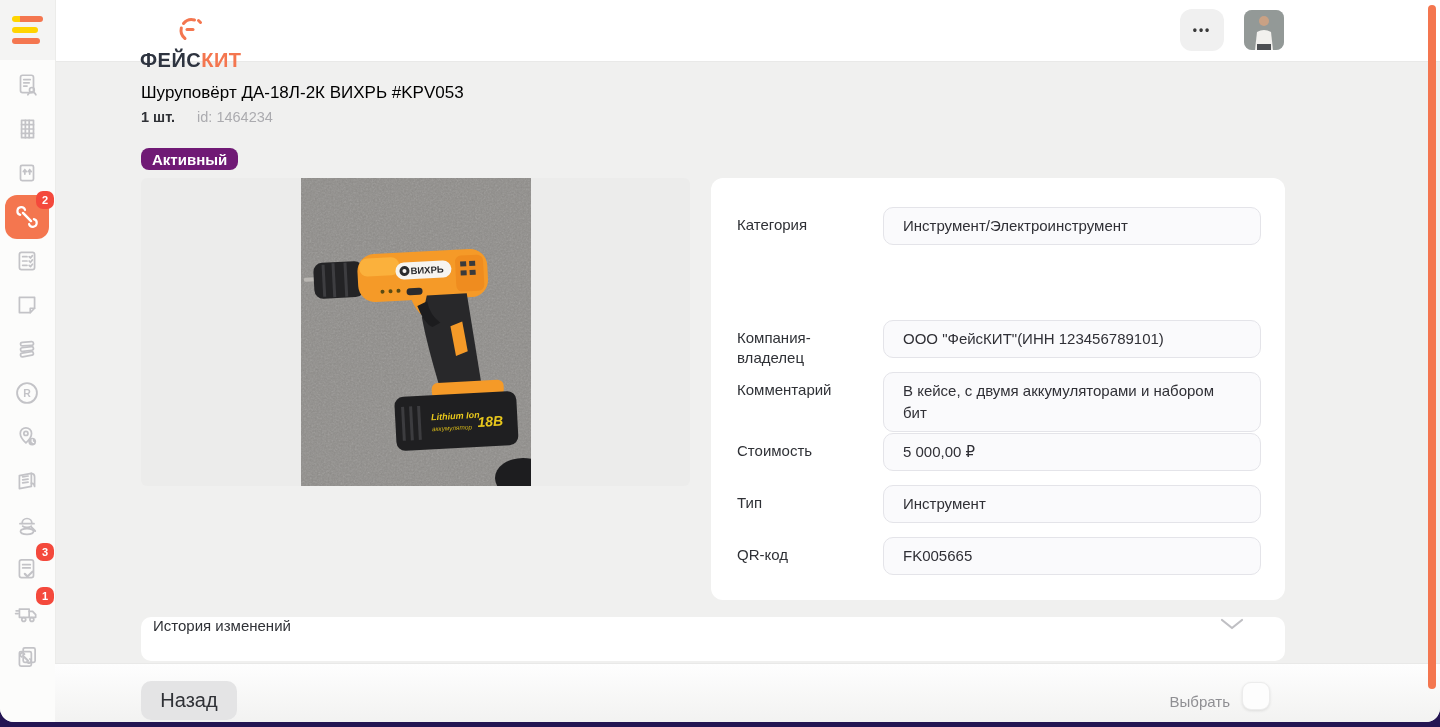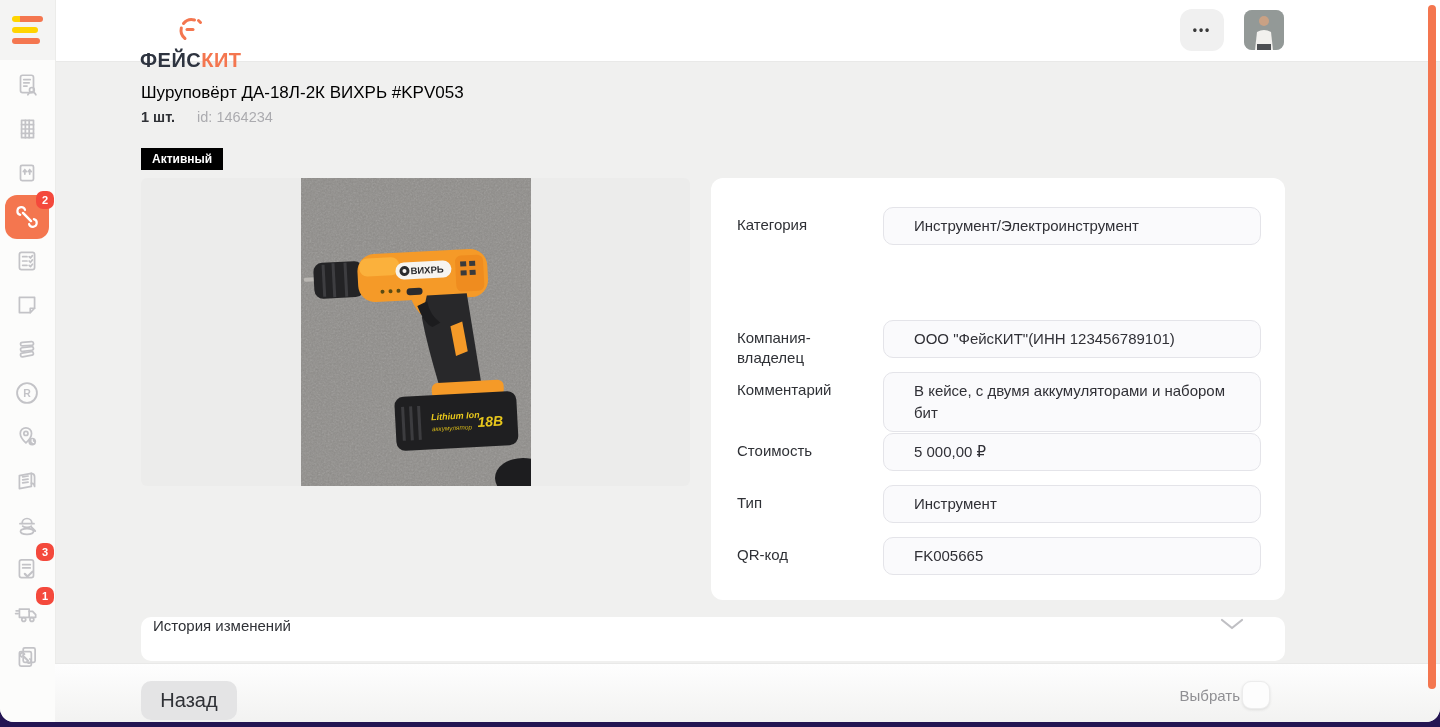--- a/index.html
+++ b/index.html
@@ -63,22 +63,22 @@
     overflow:hidden;cursor:pointer;
   }
 
   
   .page-title{position:absolute;left:141px;top:83px;font-size:17px;color:#000000;}
   .meta{position:absolute;left:141px;top:109px;font-size:14.5px;color:#2f3136;}
   .meta .qty{font-weight:bold;}
   .meta .oid{color:#ababaf;margin-left:18px;}
   .status-badge{
     position:absolute;left:141px;top:148px;height:22px;padding:0 11px;
-    background:#000000;color:#fff;font-size:12px;font-weight:bold;
-    border-radius:0;display:flex;align-items:center;
+    background:#701a75;color:#fff;font-size:15px;font-weight:bold;
+    border-radius:8px;display:flex;align-items:center;
   }
 
   .image-card{
     position:absolute;left:141px;top:178px;width:549px;height:308px;
     background:#ececeb;border-radius:6px;overflow:hidden;
     display:flex;justify-content:center;
   }
 
   .details-card{
     position:absolute;left:711px;top:178px;width:574px;height:422px;
@@ -86,21 +86,21 @@
   }
   .frow{position:absolute;left:26px;right:24px;}
   .r1{top:29px;} .r2{top:81px;} .r3{top:142px;} .r4{top:194px;}
   .r5{top:255px;} .r6{top:307px;} .r7{top:359px;}
   .flabel{
     position:absolute;left:0;top:8px;width:130px;
     font-size:15px;color:#2f3136;line-height:1.35;
   }
   .fvalue{
     margin-left:146px;background:#fafafc;border:1px solid #e4e4e9;border-radius:10px;
-    padding:7px 30px;font-size:15px;color:#303036;line-height:1.45;min-height:20px;
+    padding:7px 19px;font-size:15px;color:#303036;line-height:1.45;min-height:20px;
     cursor:text;
   }
 
   .history-card{
     position:absolute;left:141px;top:617px;width:1144px;height:44px;
     background:#ffffff;border-radius:10px;cursor:pointer;
     display:flex;align-items:flex-start;box-sizing:border-box;padding:0 40px 0 12px;
   }
   .history-title{font-size:15px;color:#2f3136;flex:1;}
 
@@ -110,21 +110,21 @@
     background:linear-gradient(180deg,#fefefe 0%,#f2f2f1 100%);
     border-top:1px solid #e9e9e8;z-index:6;
   }
   .back-btn{
     position:absolute;left:86px;top:17px;width:96px;height:39px;
     background:#e4e4e5;border:none;border-radius:10px;
     font-size:20px;color:#2f3136;cursor:pointer;font-family:inherit;
   }
   .select-wrap{
     position:absolute;right:170px;top:16px;height:30px;
-    display:flex;align-items:center;gap:2px;
+    display:flex;align-items:flex-end;gap:12px;
   }
   .select-label{font-size:15px;color:#8f8f93;}
   .checkbox{
     width:26px;height:26px;border-radius:9px;background:#fdfdfd;
     border:1px solid #ececec;box-shadow:0 1px 3px rgba(0,0,0,.10);cursor:pointer;
   }
 
   .scrollbar{
     position:absolute;right:4px;top:5px;width:8px;height:684px;
     background:#f4764f;border-radius:4px;z-index:9;cursor:grab;

